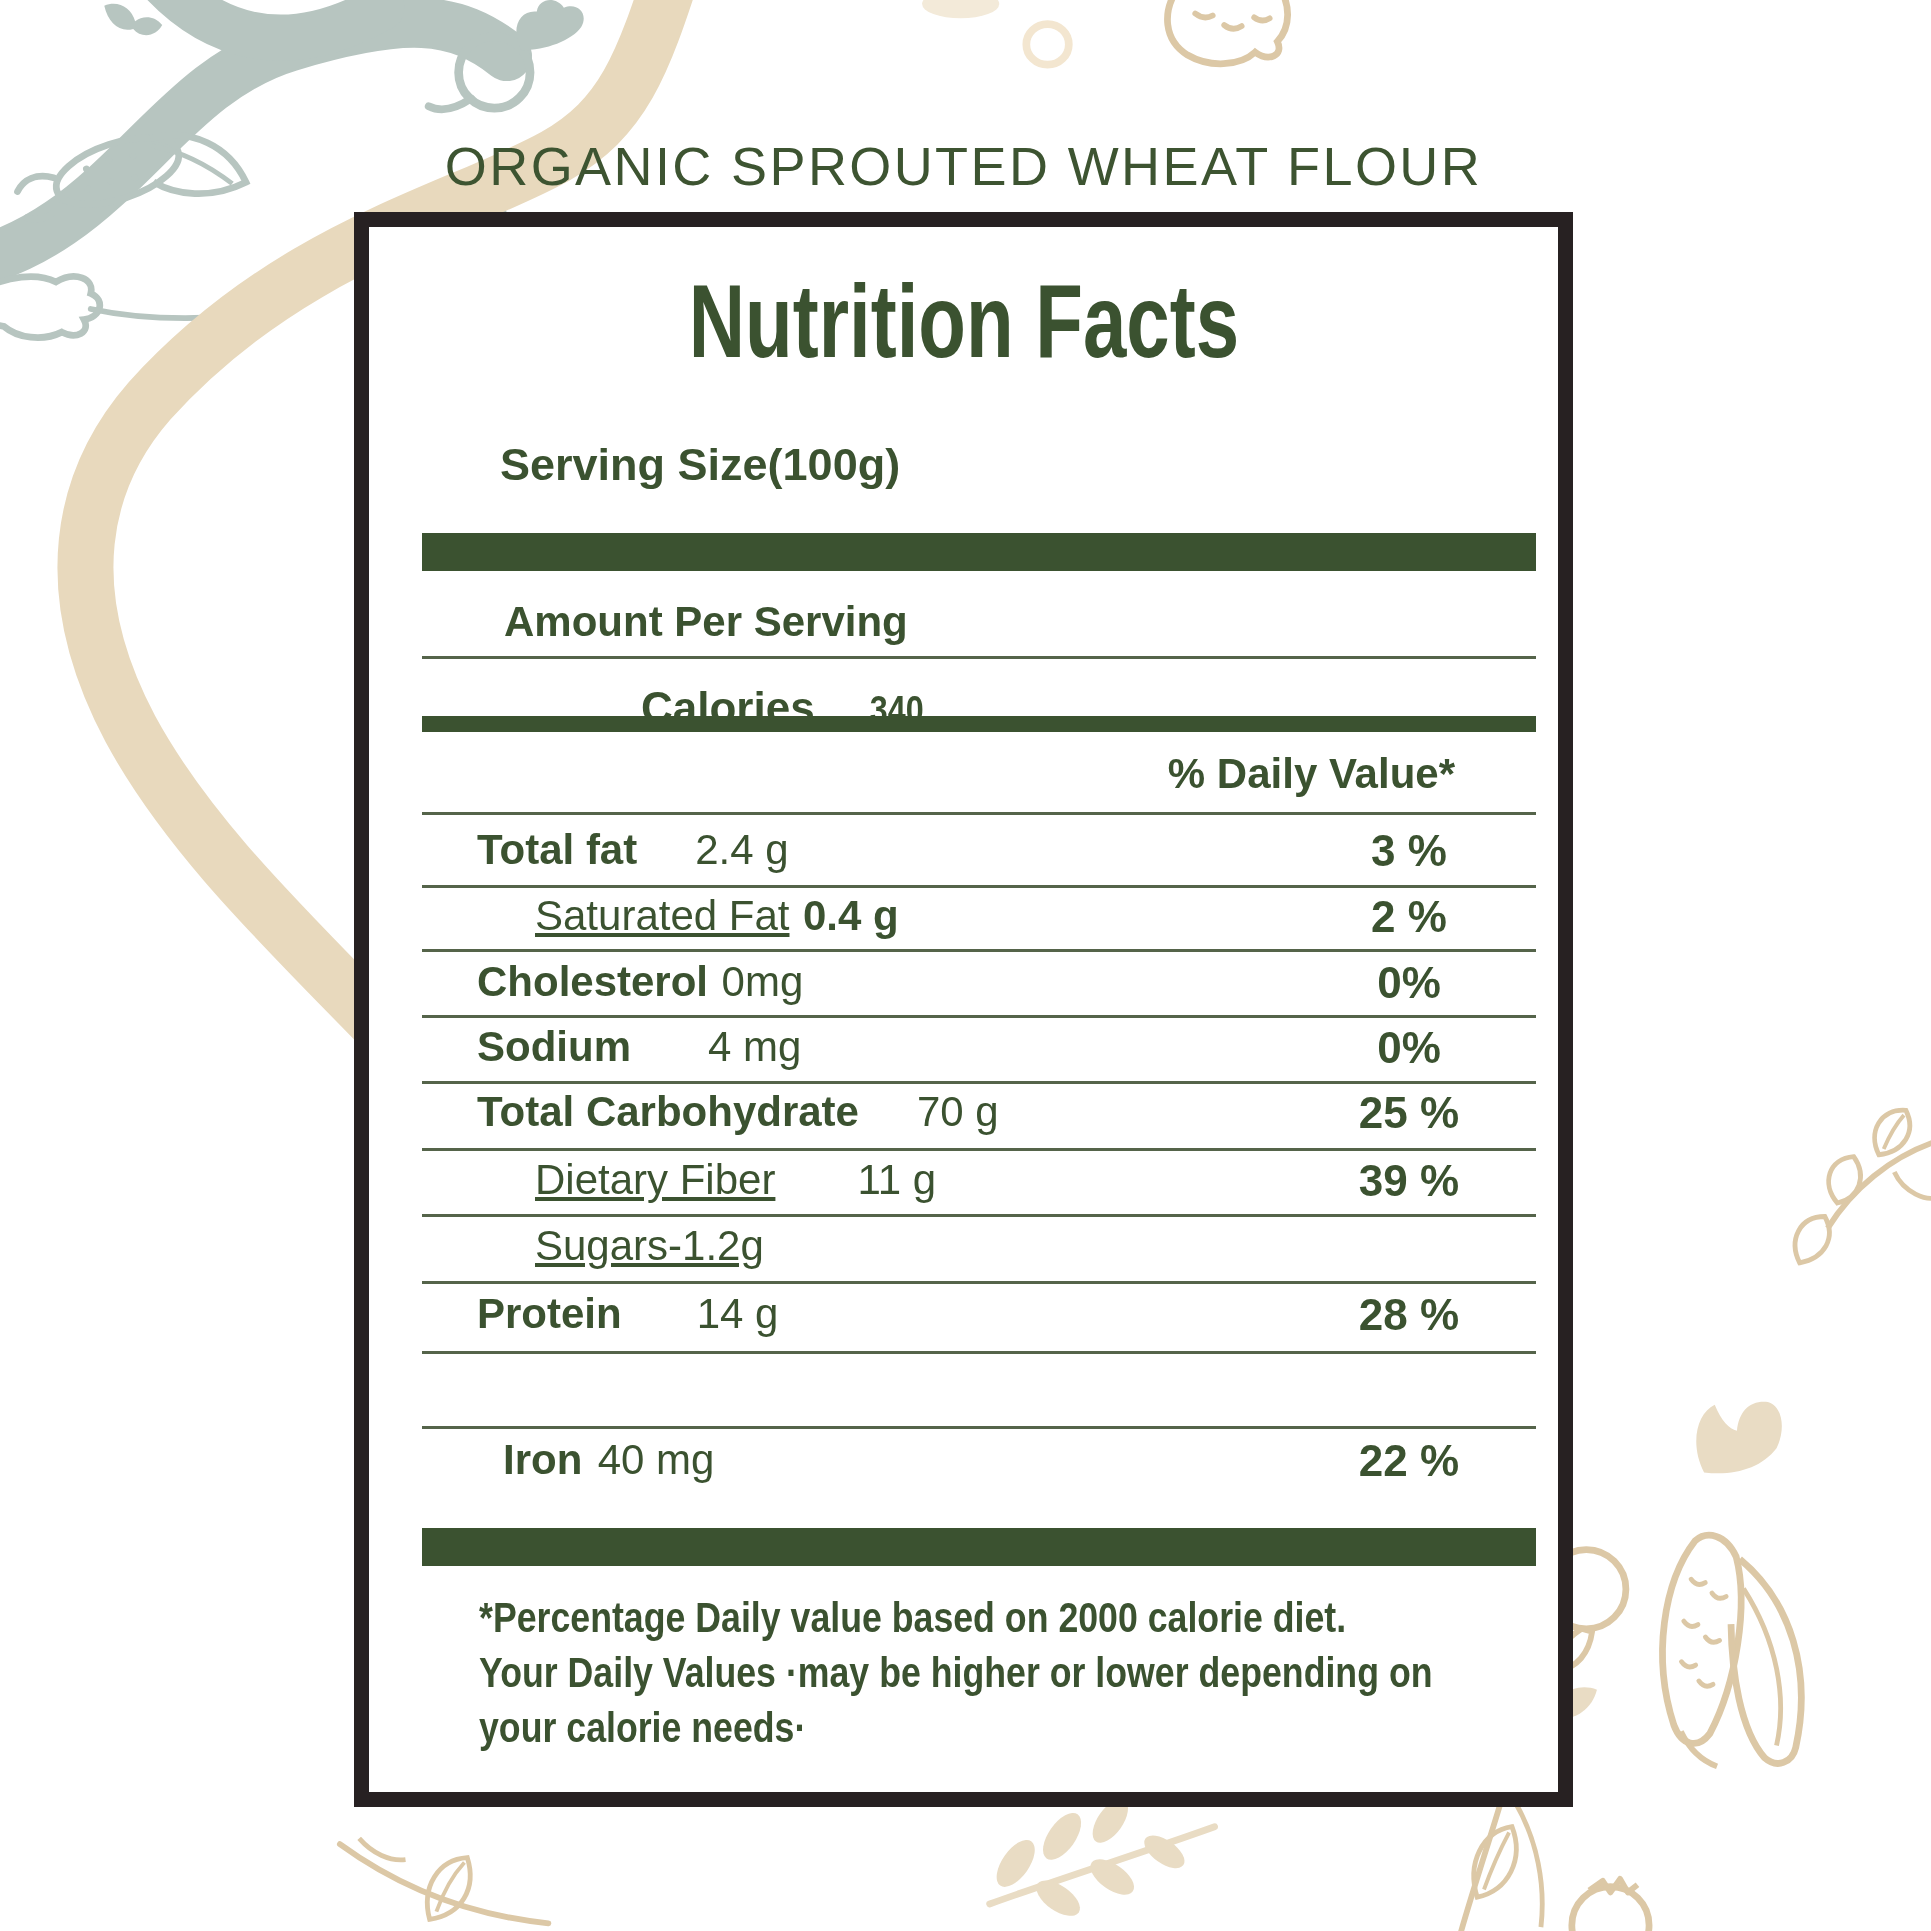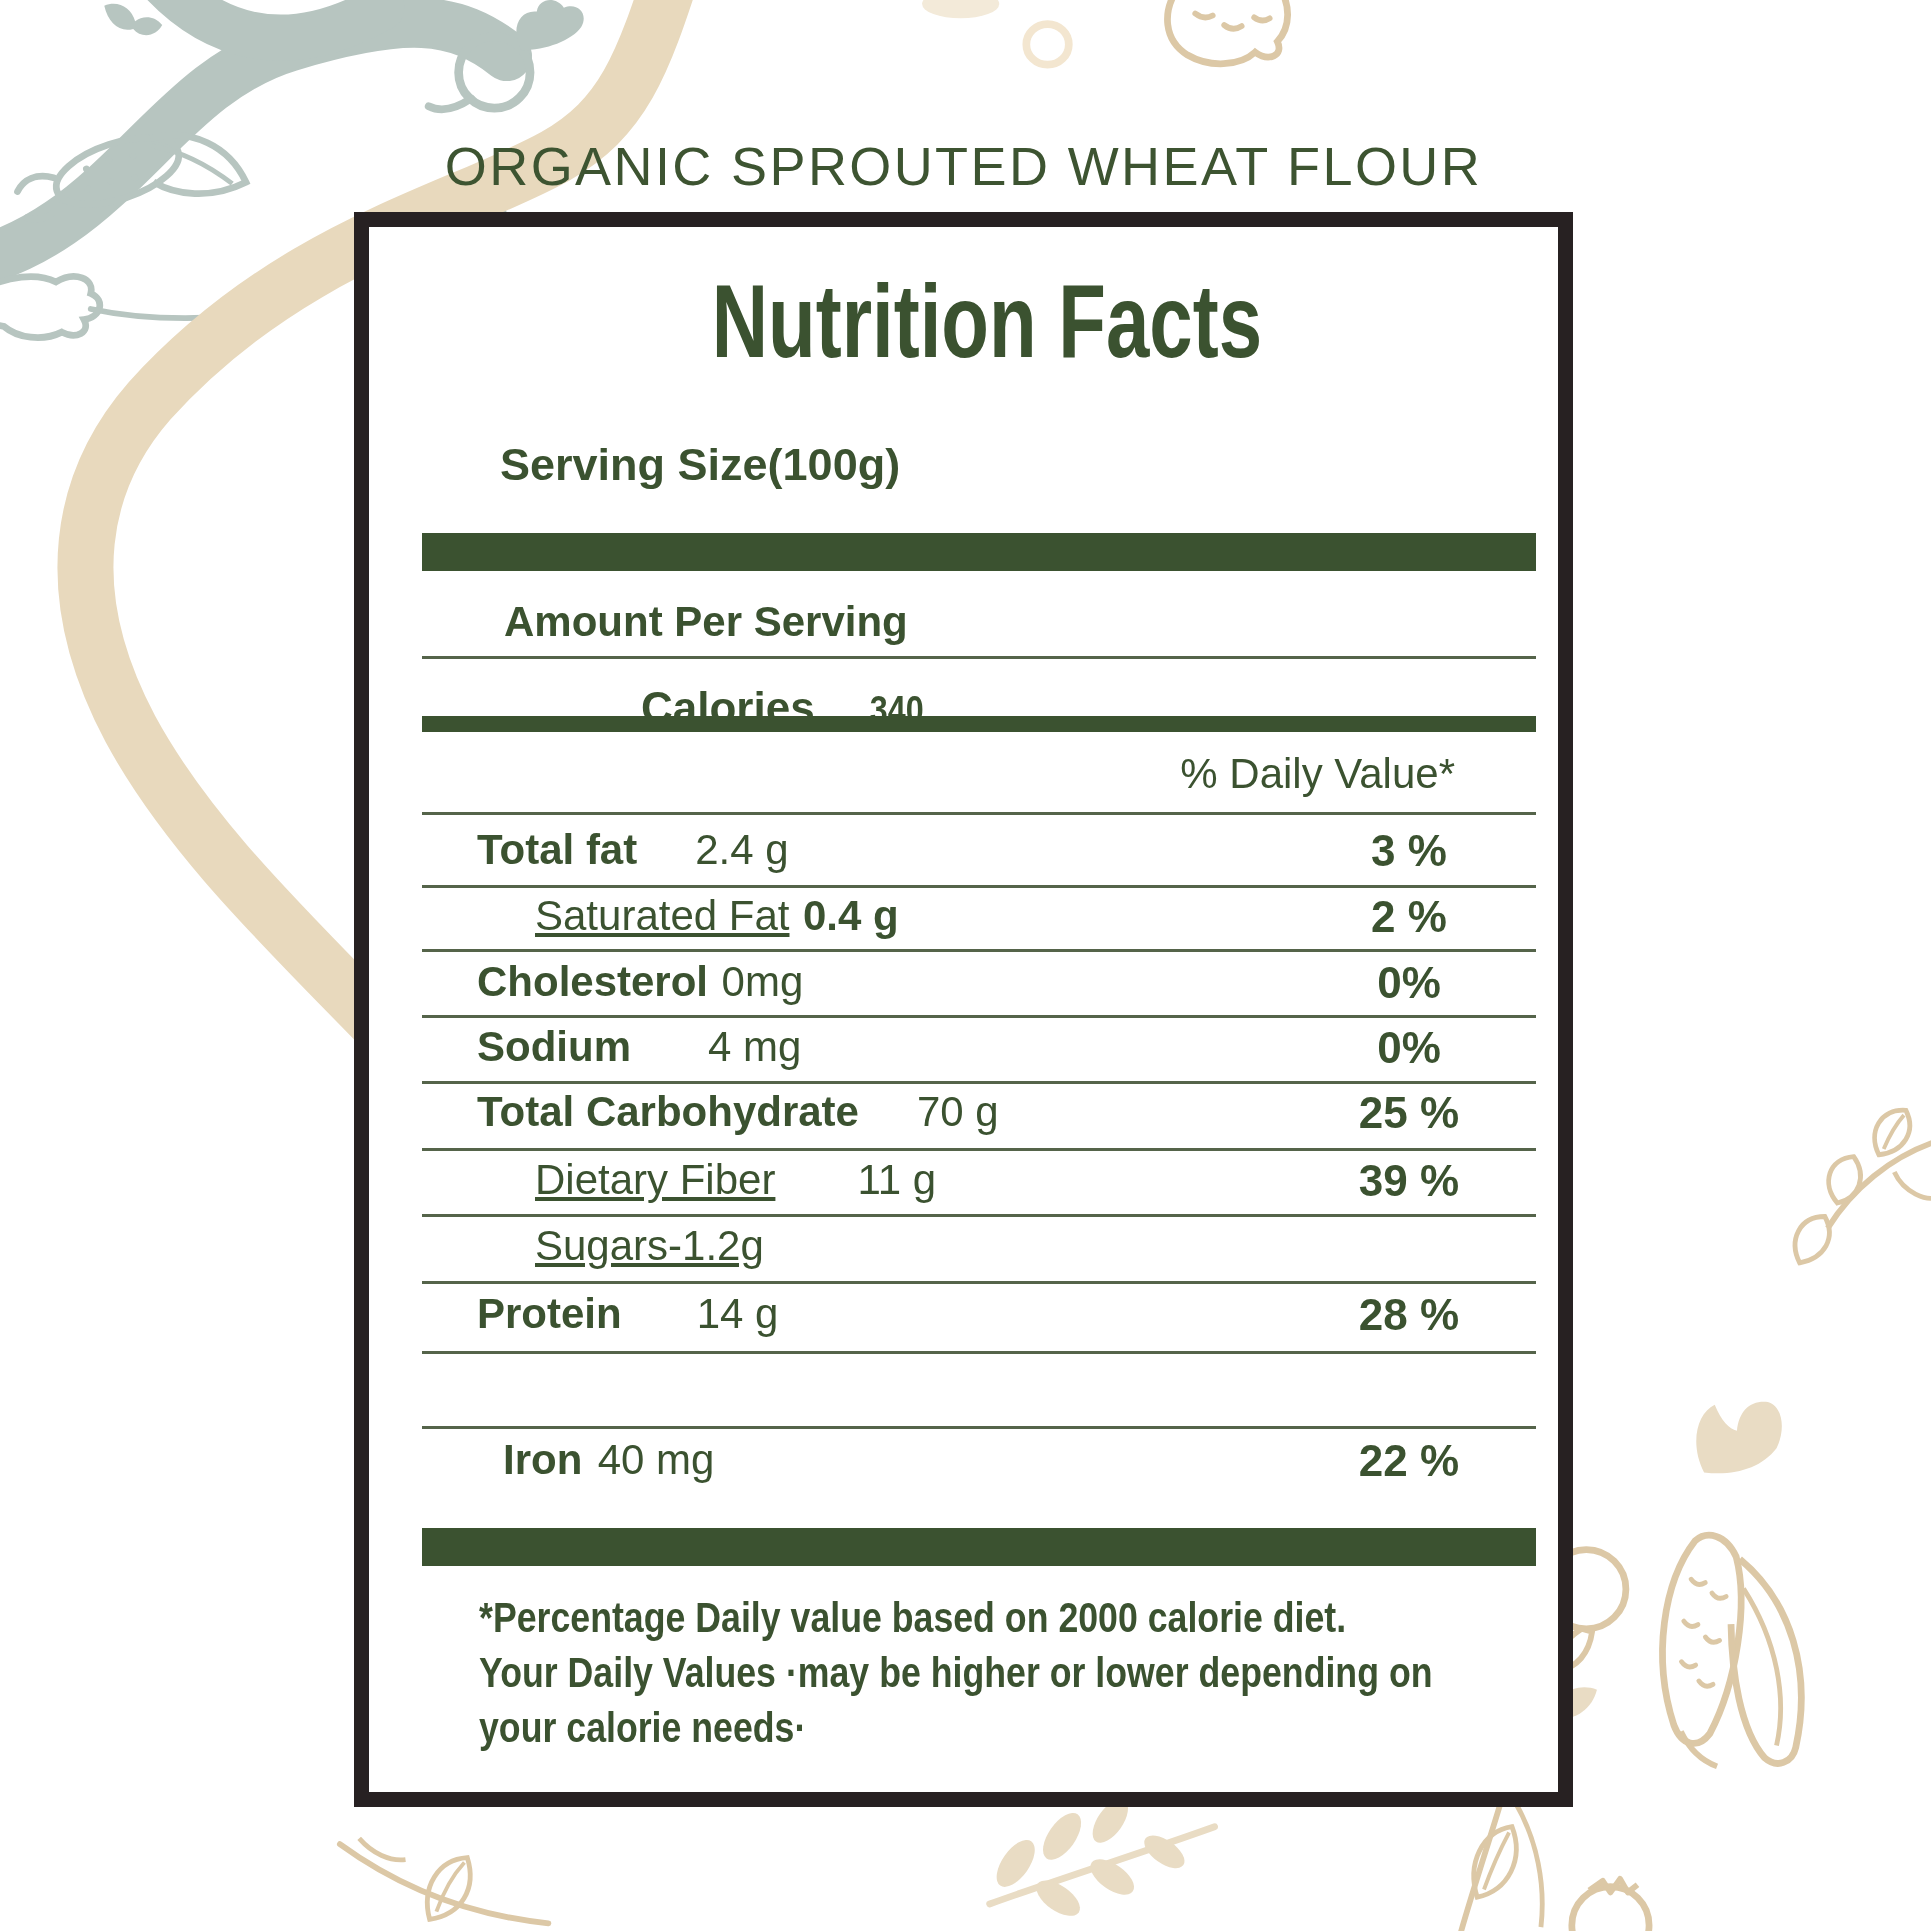--- a/index.html
+++ b/index.html
@@ -8,32 +8,32 @@
   .abs{position:absolute;}
   
   #bg{position:absolute;left:0;top:0;z-index:0;}
   
   #title{left:354px;top:135px;width:1219px;text-align:center;
          font-size:54px;font-weight:normal;letter-spacing:2.4px;color:#3d5431;z-index:2;}
   
   #box{left:354px;top:212px;width:1219px;height:1595px;background:#ffffff;
        border:15.4px solid #272122;box-sizing:border-box;z-index:1;}
   #heading{left:0;top:35px;width:1189px;text-align:center;font-size:104px;font-weight:bold;
-           white-space:nowrap;padding-left:23px;}
+           white-space:nowrap;}
   #heading .cond{display:inline-block;transform:scaleX(0.75);transform-origin:center;}
   #serving{left:131px;top:212px;font-size:45px;font-weight:bold;}
   .bar{left:53px;width:1114px;background:#3b5230;}
   #bar1{top:306px;height:38px;}
   #bar2{top:489px;height:16.4px;}
   #bar3{top:1301px;height:38px;}
   .divider{left:53px;width:1114px;height:2.9px;background:#55644a;}
   #amount{left:135px;top:371px;font-size:42px;font-weight:bold;}
   #calories{left:272px;top:456px;font-size:44px;font-weight:bold;}
   #calories .calval{font-size:38px;margin-left:50px;display:inline-block;transform:scaleX(0.85);}
-  #dvheader{left:53px;top:523px;width:1033px;text-align:right;font-size:42px;font-weight:normal;}
+  #dvheader{left:53px;top:523px;width:1033px;text-align:right;font-size:42px;font-weight:bold;}
   .row{left:53px;width:1114px;height:54px;font-size:42px;}
   .row .nm{padding-left:55px;font-weight:bold;}
   .row.sub .nm{padding-left:113px;font-weight:normal;text-decoration:underline;}
   .row.iron .nm{padding-left:81px;}
   .row .val{font-weight:normal;}
   .row.valbold .val{font-weight:bold;}
   .row .dv{position:absolute;left:842px;top:0;width:290px;text-align:center;font-weight:bold;font-size:44px;}
   .g60{margin-left:58px;} .g14{margin-left:13.5px;} .g80{margin-left:77px;} .g85{margin-left:82px;} .g78{margin-left:75px;} .g16{margin-left:15.4px;}
   #footer{left:110px;top:1363px;font-size:42px;font-weight:bold;line-height:55px;
           transform:scaleX(0.85);transform-origin:left top;white-space:nowrap;}

